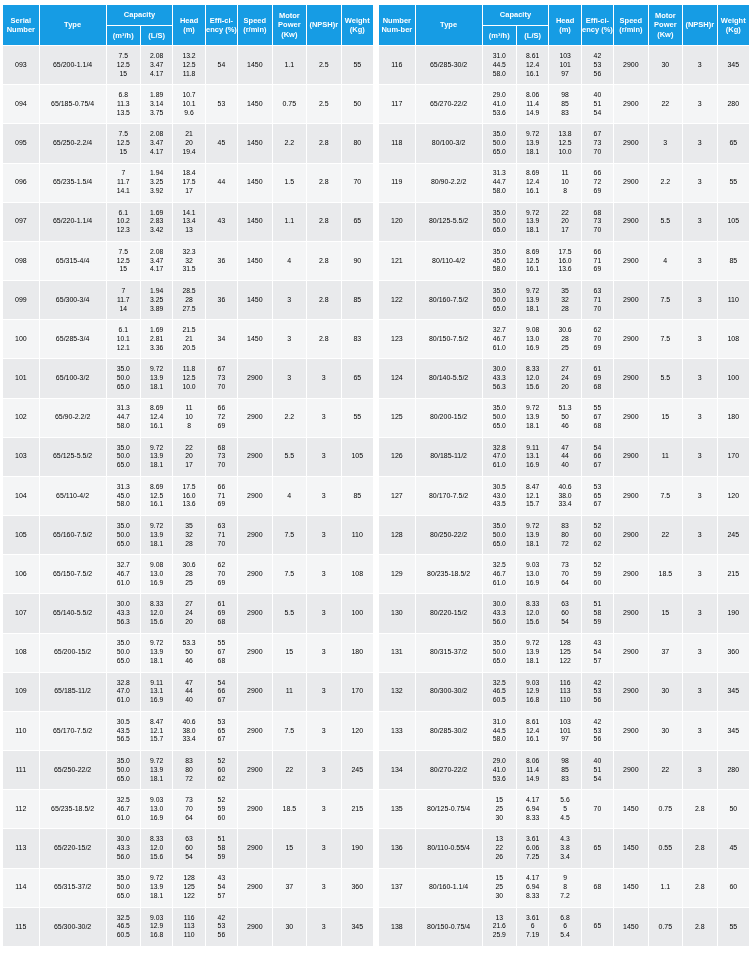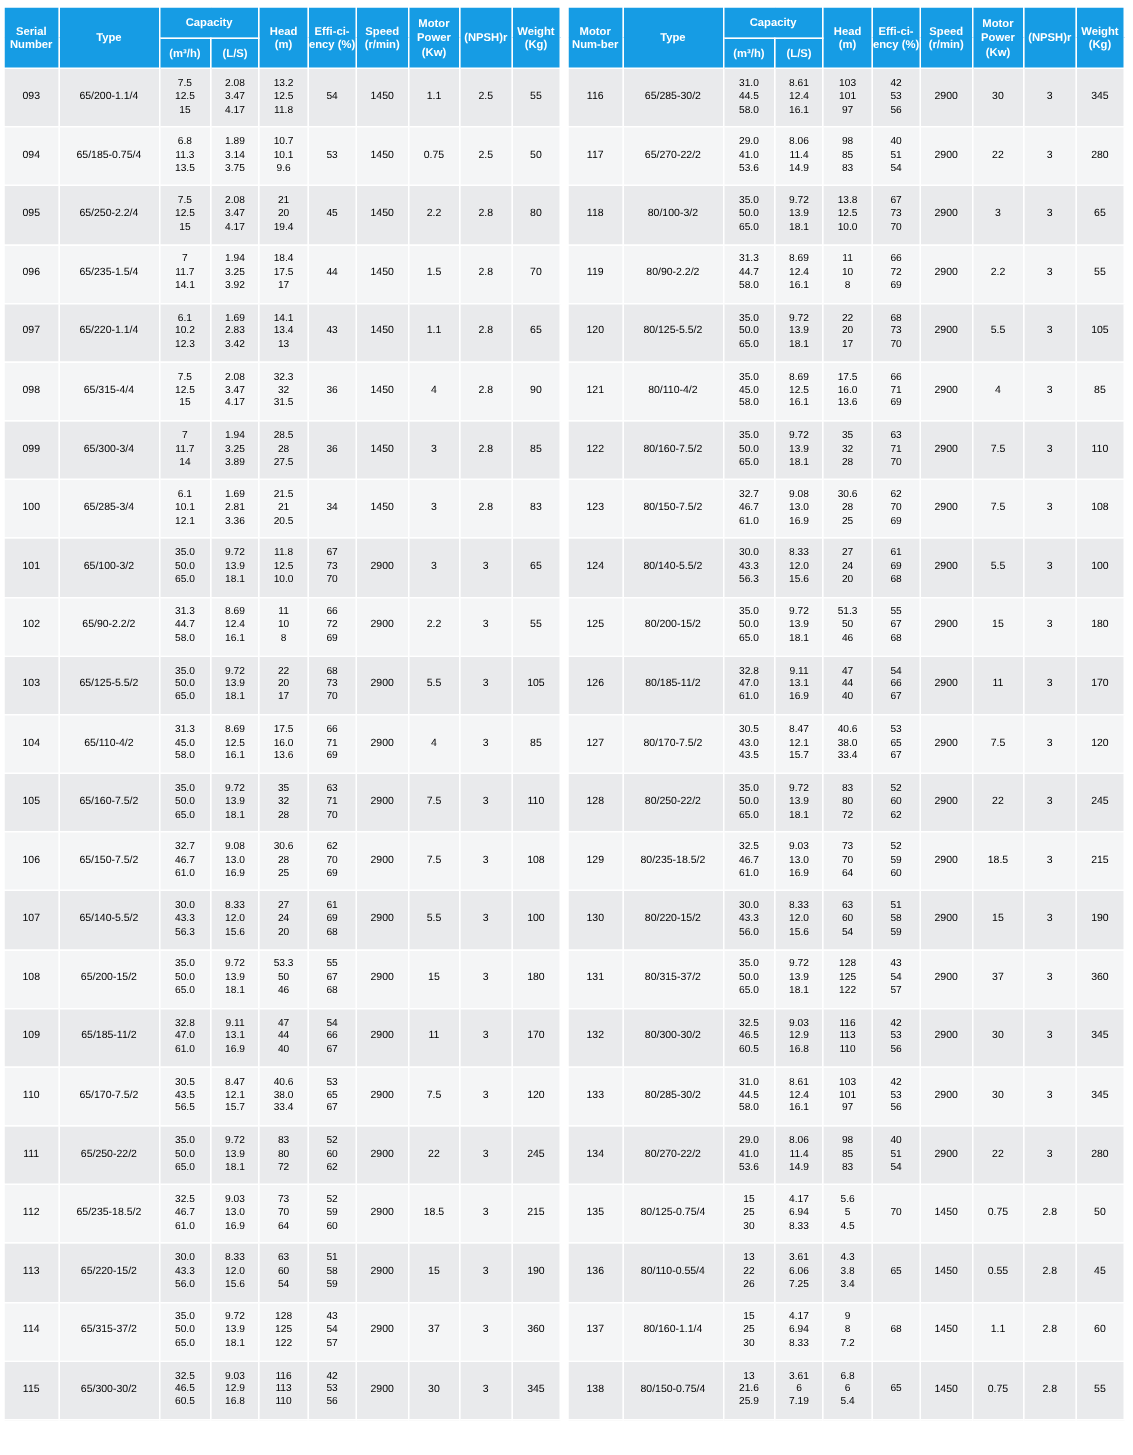--- a/index.html
+++ b/index.html
@@ -555,21 +555,21 @@
         <col class="c-cap2">
       <col class="c-head">
         <col class="c-eff">
         <col class="c-speed">
         <col class="c-motor">
       <col class="c-npsh">
         <col class="c-weight">
     </colgroup>
     <thead>
       <tr>
-        <th rowspan="2" class="tall">Motor Num-ber</th>
+        <th rowspan="2" class="tall">Number Num-ber</th>
         <th rowspan="2" class="tall">Type</th>
         <th colspan="2">Capacity</th>
         <th rowspan="2" class="tall">Head (m)</th>
         <th rowspan="2" class="tall">Effi-ci-ency (%)</th>
         <th rowspan="2" class="tall">Speed (r/min)</th>
         <th rowspan="2" class="tall">Motor Power (Kw)</th>
         <th rowspan="2" class="tall">(NPSH)r</th>
         <th rowspan="2" class="tall">Weight (Kg)</th>
       </tr>
       <tr>

